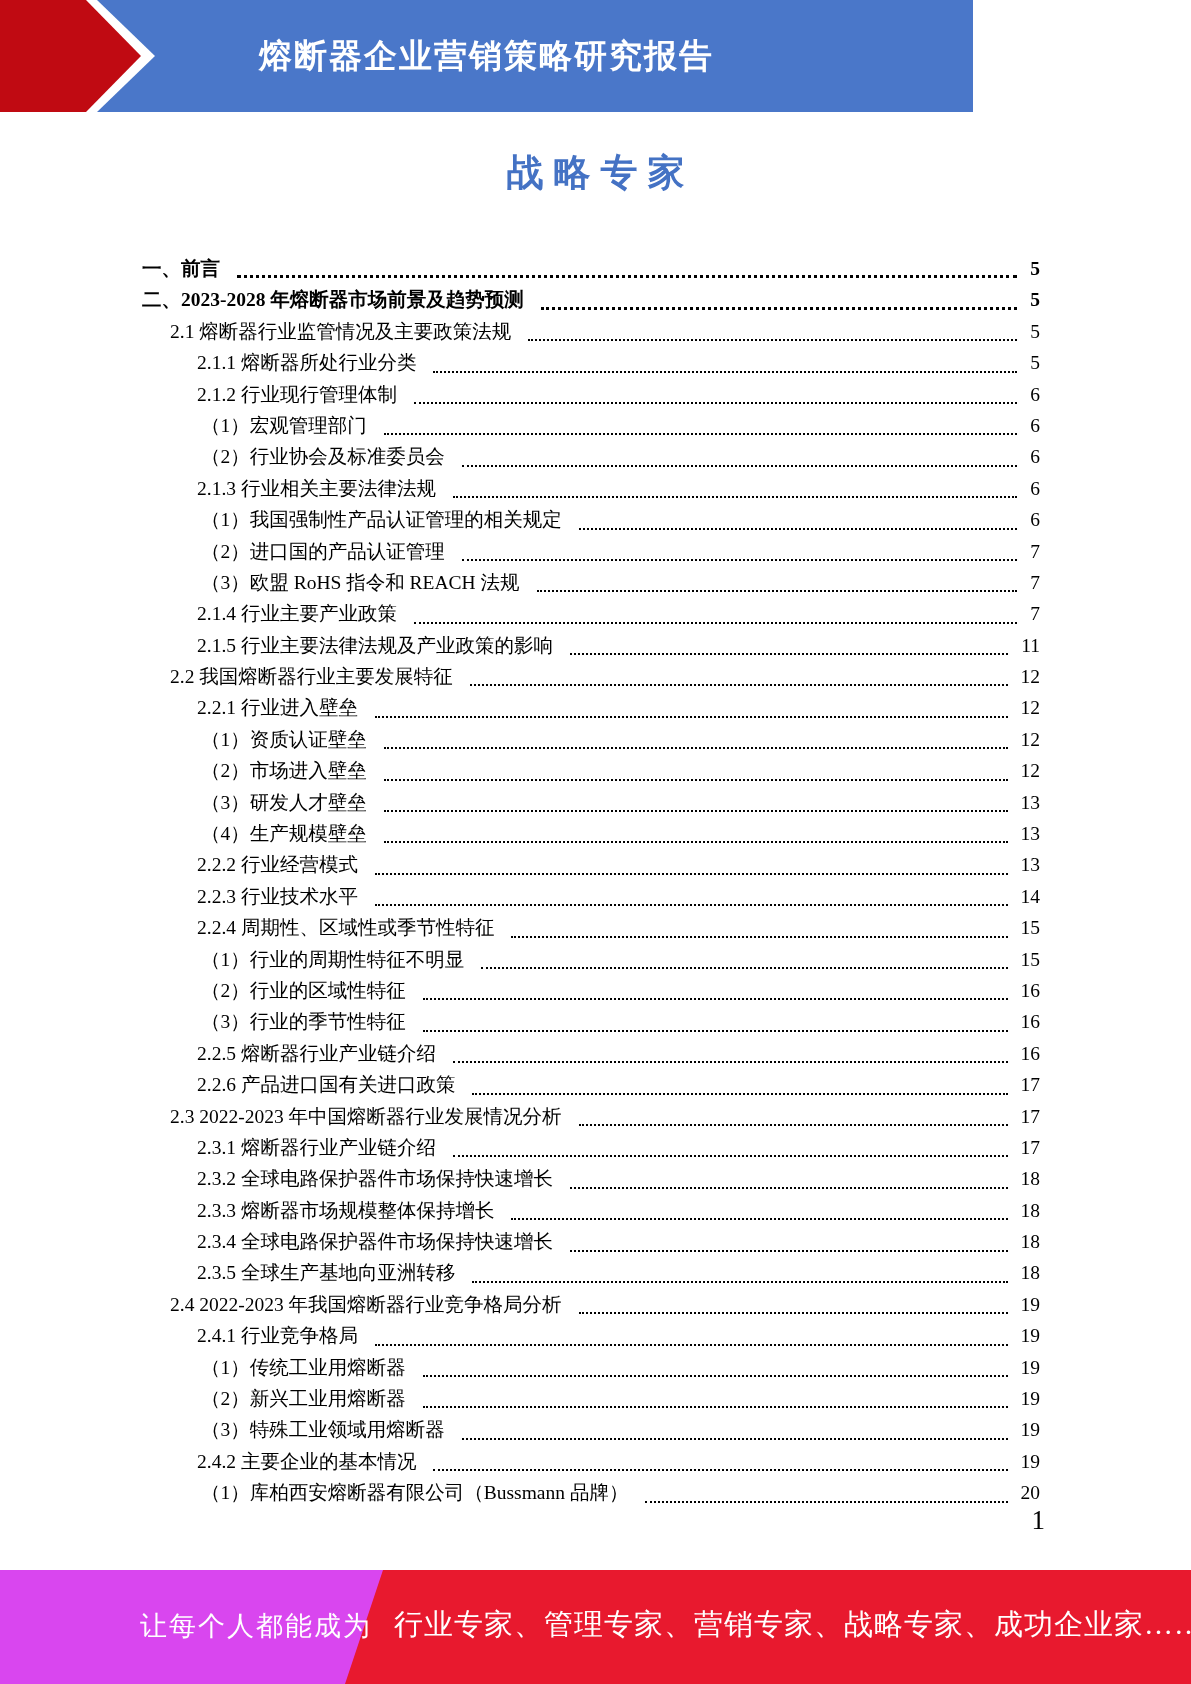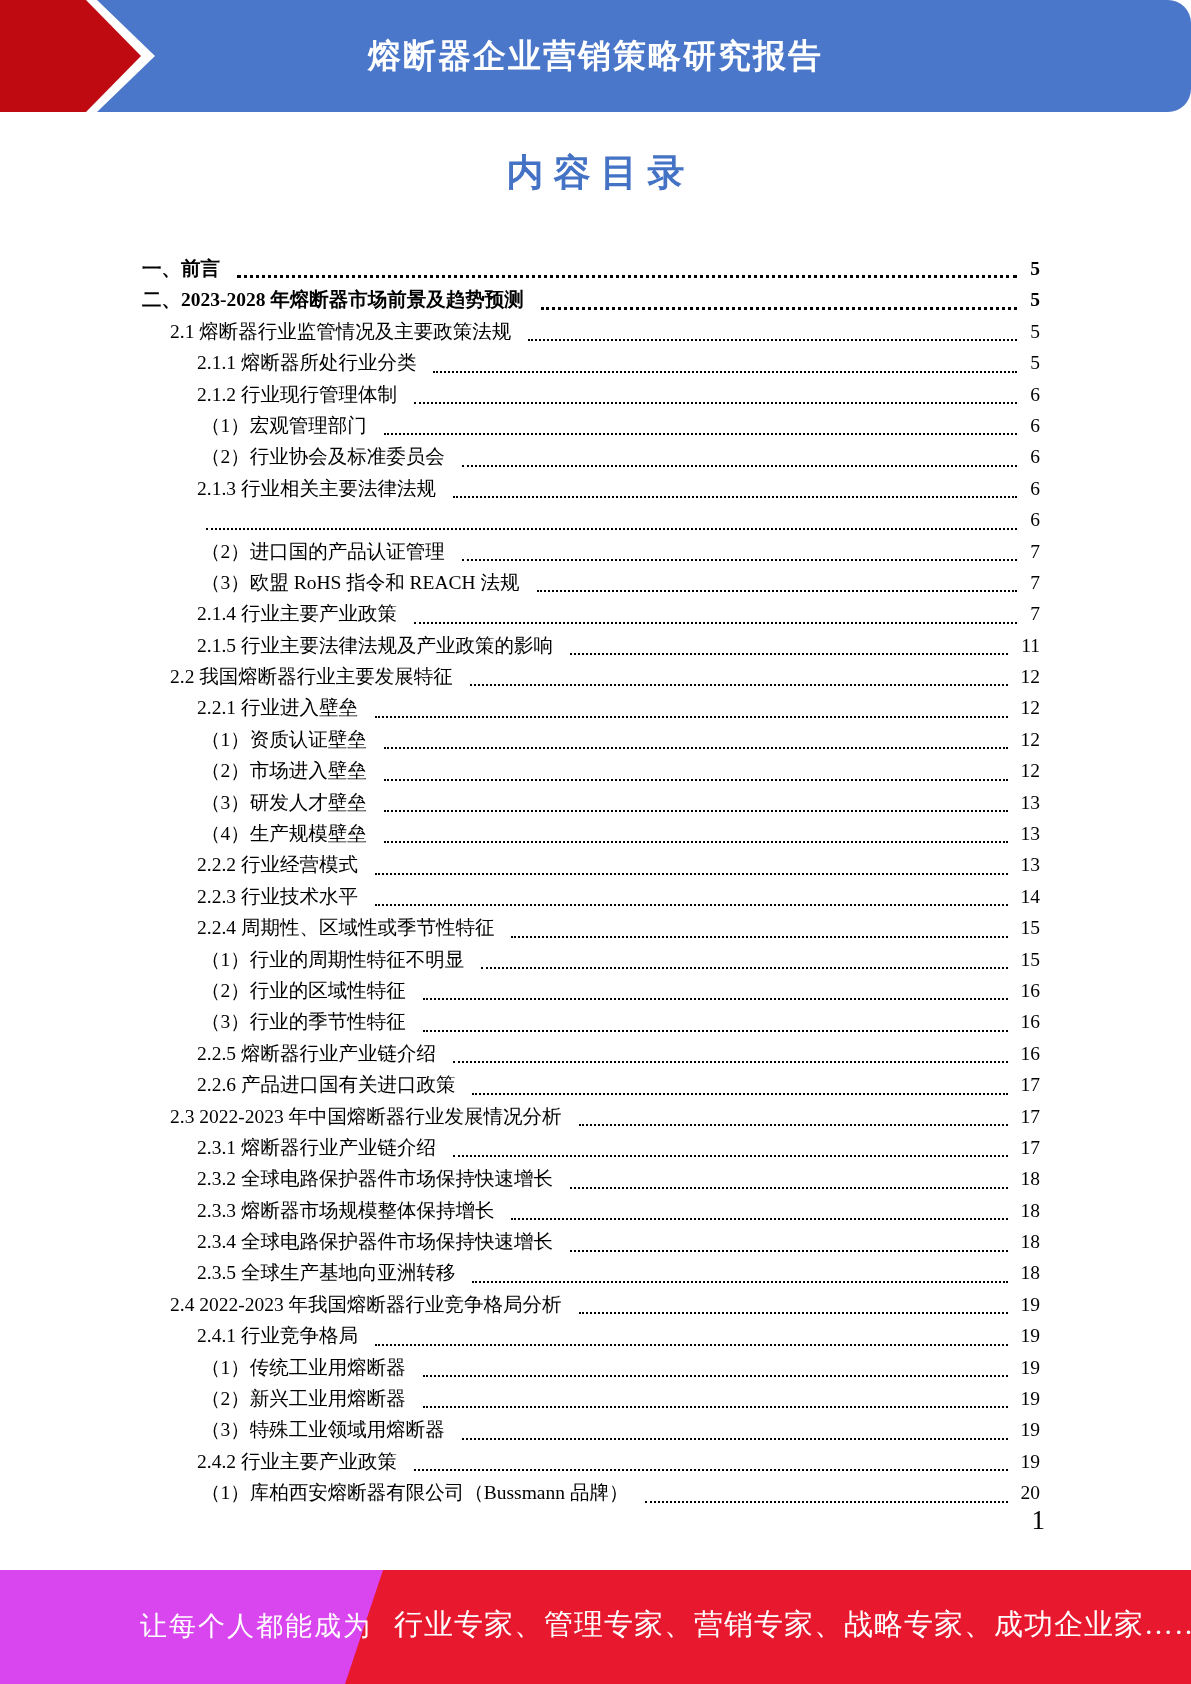--- a/index.html
+++ b/index.html
@@ -7,23 +7,23 @@
     position:relative;
     width:1191px;height:1684px;
     background:#ffffff;
     margin:0 auto;
     overflow:hidden;
     font-family:"Liberation Serif","DejaVu Serif",serif;
     color:#000;
   }
   
   .hdr{
-    position:absolute;top:0;left:0;width:1191px;height:112px;
+    position:absolute;top:0;left:0;width:973px;height:112px;
     background:#4a77c9;
-    display:flex;align-items:center;justify-content:center;border-radius:23px;
+    display:flex;align-items:center;justify-content:center;
   }
   .hdr-arrow{position:absolute;left:0;top:0;width:160px;height:112px;}
   .hdr-title{
     margin:0;
     font-family:"Liberation Sans","DejaVu Sans",sans-serif;
     font-size:33px;font-weight:bold;color:#ffffff;letter-spacing:2px;
     white-space:nowrap;
   }
   
   .toc-heading{
@@ -80,21 +80,21 @@
 <div class="page">
 
   <div class="hdr">
     <svg class="hdr-arrow" viewBox="0 0 160 112" xmlns="http://www.w3.org/2000/svg">
       <polygon points="0,0 97,0 155,56 97,112 0,112" fill="#ffffff"></polygon>
       <polygon points="0,0 86,0 141,56 86,112 0,112" fill="#c00a12"></polygon>
     </svg>
     <h1 class="hdr-title">熔断器企业营销策略研究报告</h1>
   </div>
 
-  <h2 class="toc-heading">内容目录</h2>
+  <h2 class="toc-heading">战略专家</h2>
 
   <div class="toc" id="toc-list">
       <div class="toc-line lvl1 b">
         <span class="lbl">一、前言</span>
         <span class="leader"></span>
         <span class="pg">5</span>
       </div>
       <div class="toc-line lvl1 b">
         <span class="lbl">二、2023-2028 年熔断器市场前景及趋势预测</span>
         <span class="leader"></span>
@@ -124,20 +124,21 @@
         <span class="lbl">（2）行业协会及标准委员会</span>
         <span class="leader"></span>
         <span class="pg">6</span>
       </div>
       <div class="toc-line lvl3">
         <span class="lbl">2.1.3 行业相关主要法律法规</span>
         <span class="leader"></span>
         <span class="pg">6</span>
       </div>
       <div class="toc-line lvl4">
+        <span class="lbl">（1）我国强制性产品认证管理的相关规定</span>
         <span class="leader"></span>
         <span class="pg">6</span>
       </div>
       <div class="toc-line lvl4">
         <span class="lbl">（2）进口国的产品认证管理</span>
         <span class="leader"></span>
         <span class="pg">7</span>
       </div>
       <div class="toc-line lvl4">
         <span class="lbl">（3）欧盟 RoHS 指令和 REACH 法规</span>
@@ -273,21 +274,21 @@
         <span class="lbl">（2）新兴工业用熔断器</span>
         <span class="leader"></span>
         <span class="pg">19</span>
       </div>
       <div class="toc-line lvl4">
         <span class="lbl">（3）特殊工业领域用熔断器</span>
         <span class="leader"></span>
         <span class="pg">19</span>
       </div>
       <div class="toc-line lvl3">
-        <span class="lbl">2.4.2 行业主要产业政策</span>
+        <span class="lbl">2.4.2 主要企业的基本情况</span>
         <span class="leader"></span>
         <span class="pg">19</span>
       </div>
       <div class="toc-line lvl4">
         <span class="lbl">（1）库柏西安熔断器有限公司（Bussmann 品牌） </span>
         <span class="leader"></span>
         <span class="pg">20</span>
       </div>
     </div>
 

